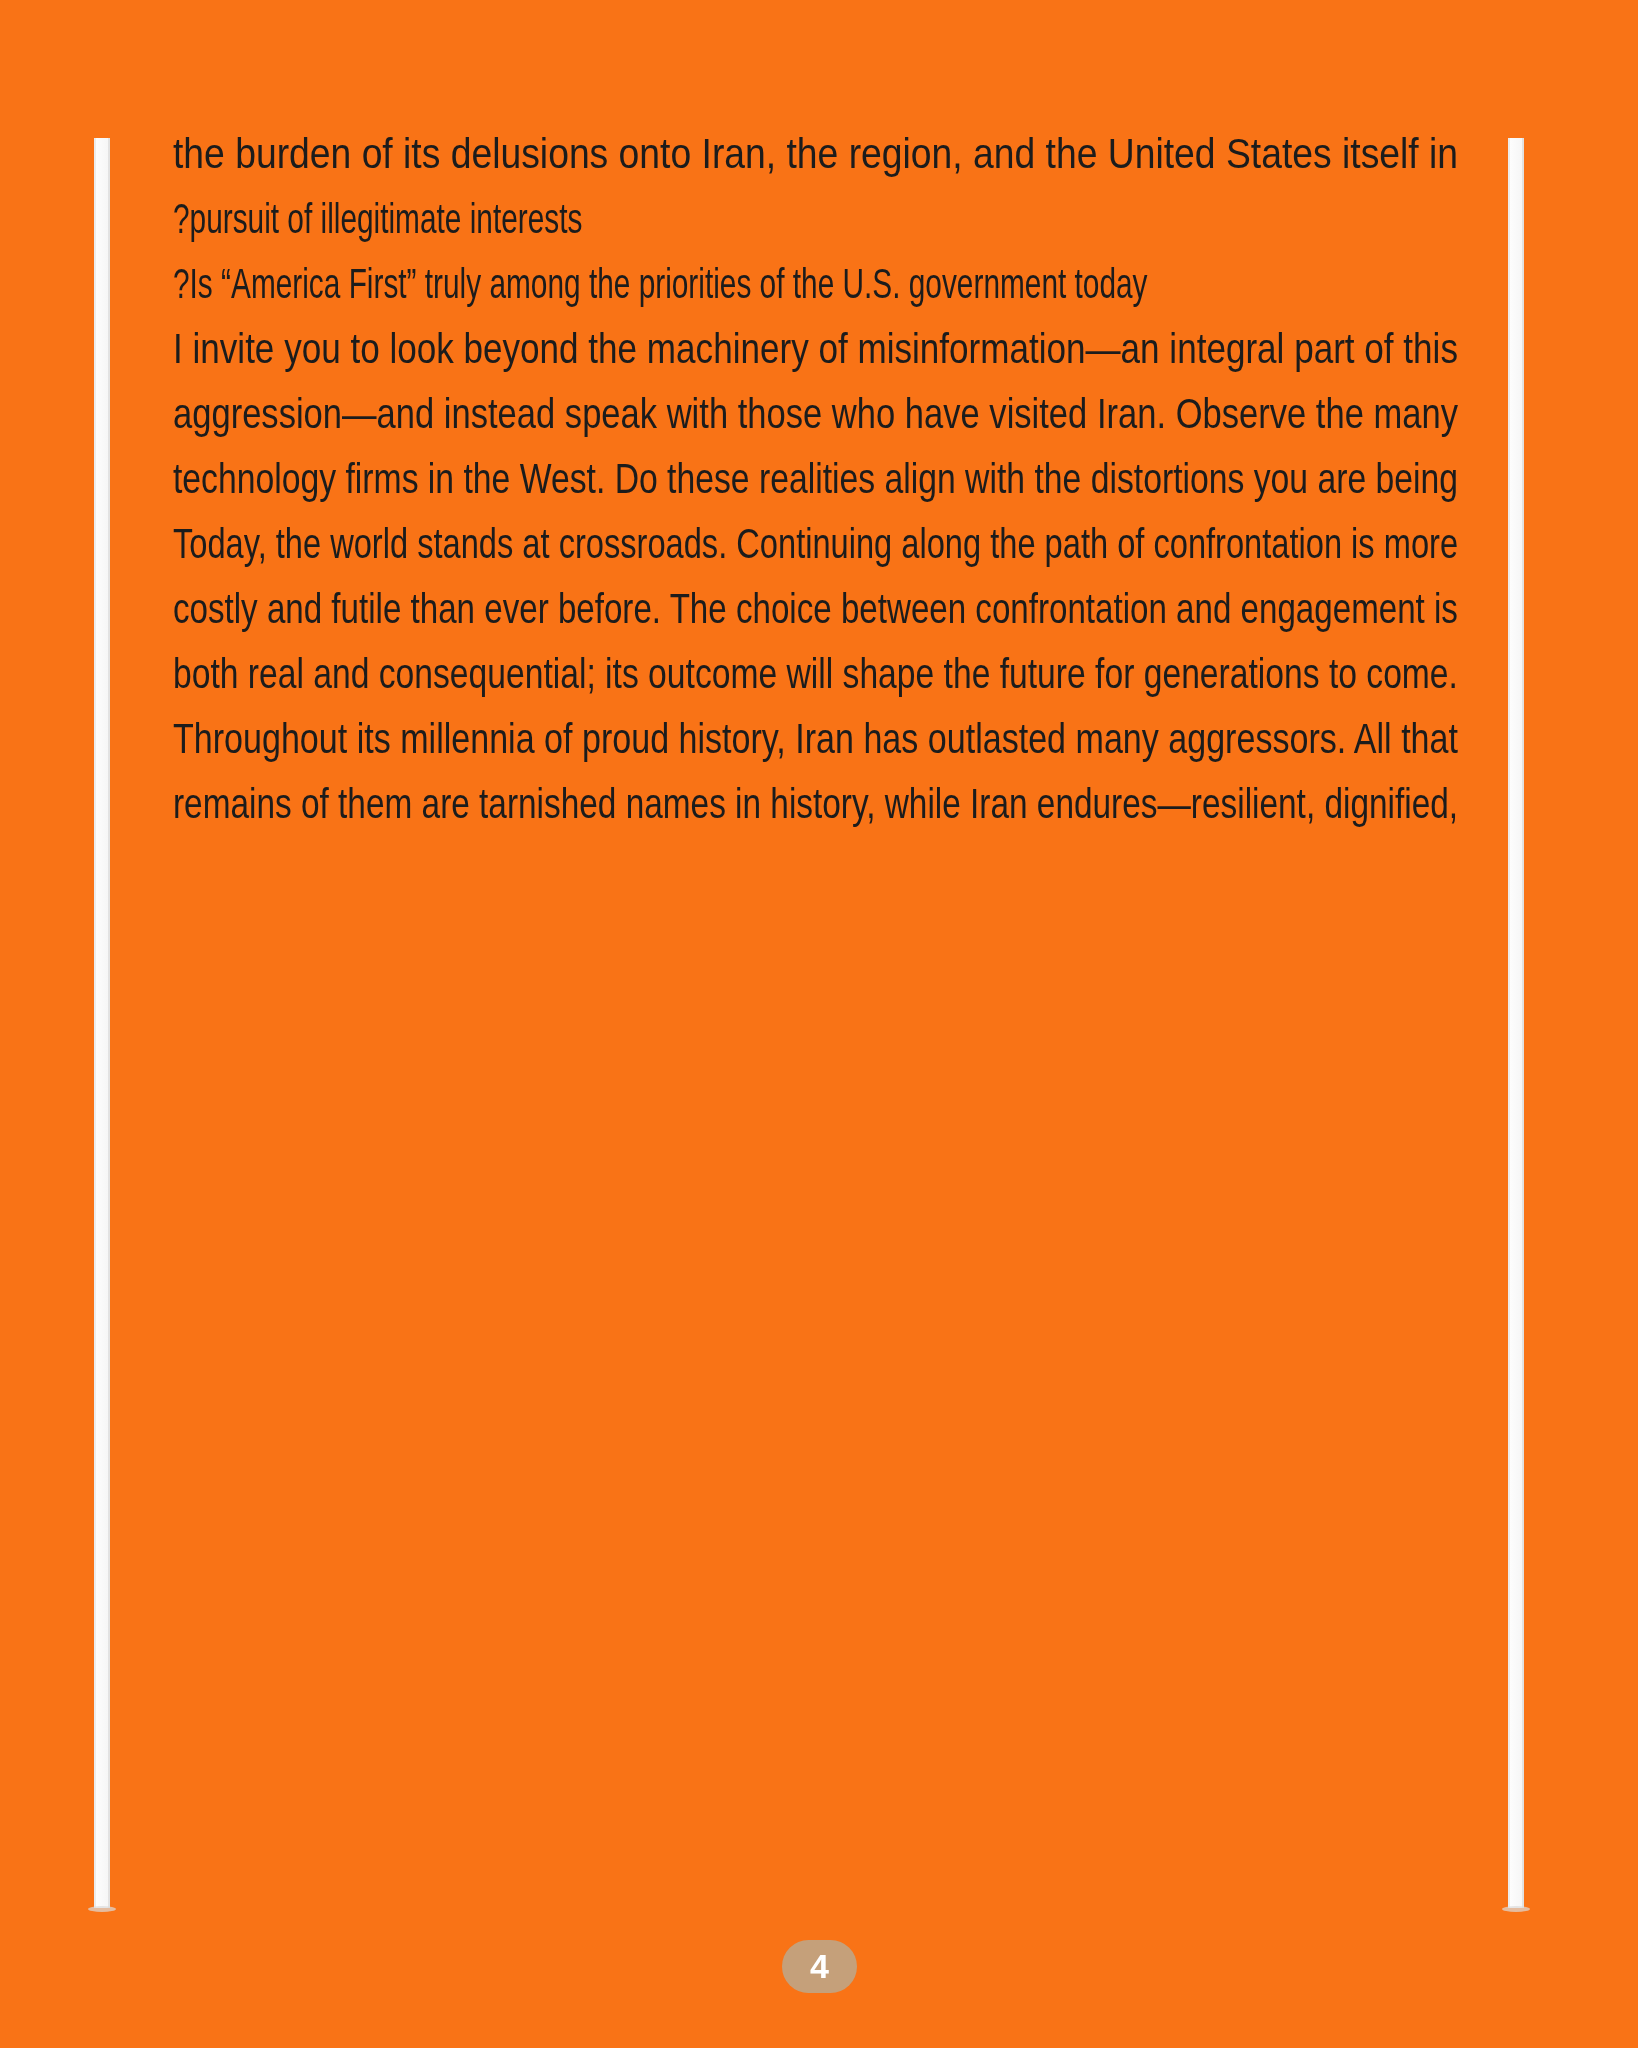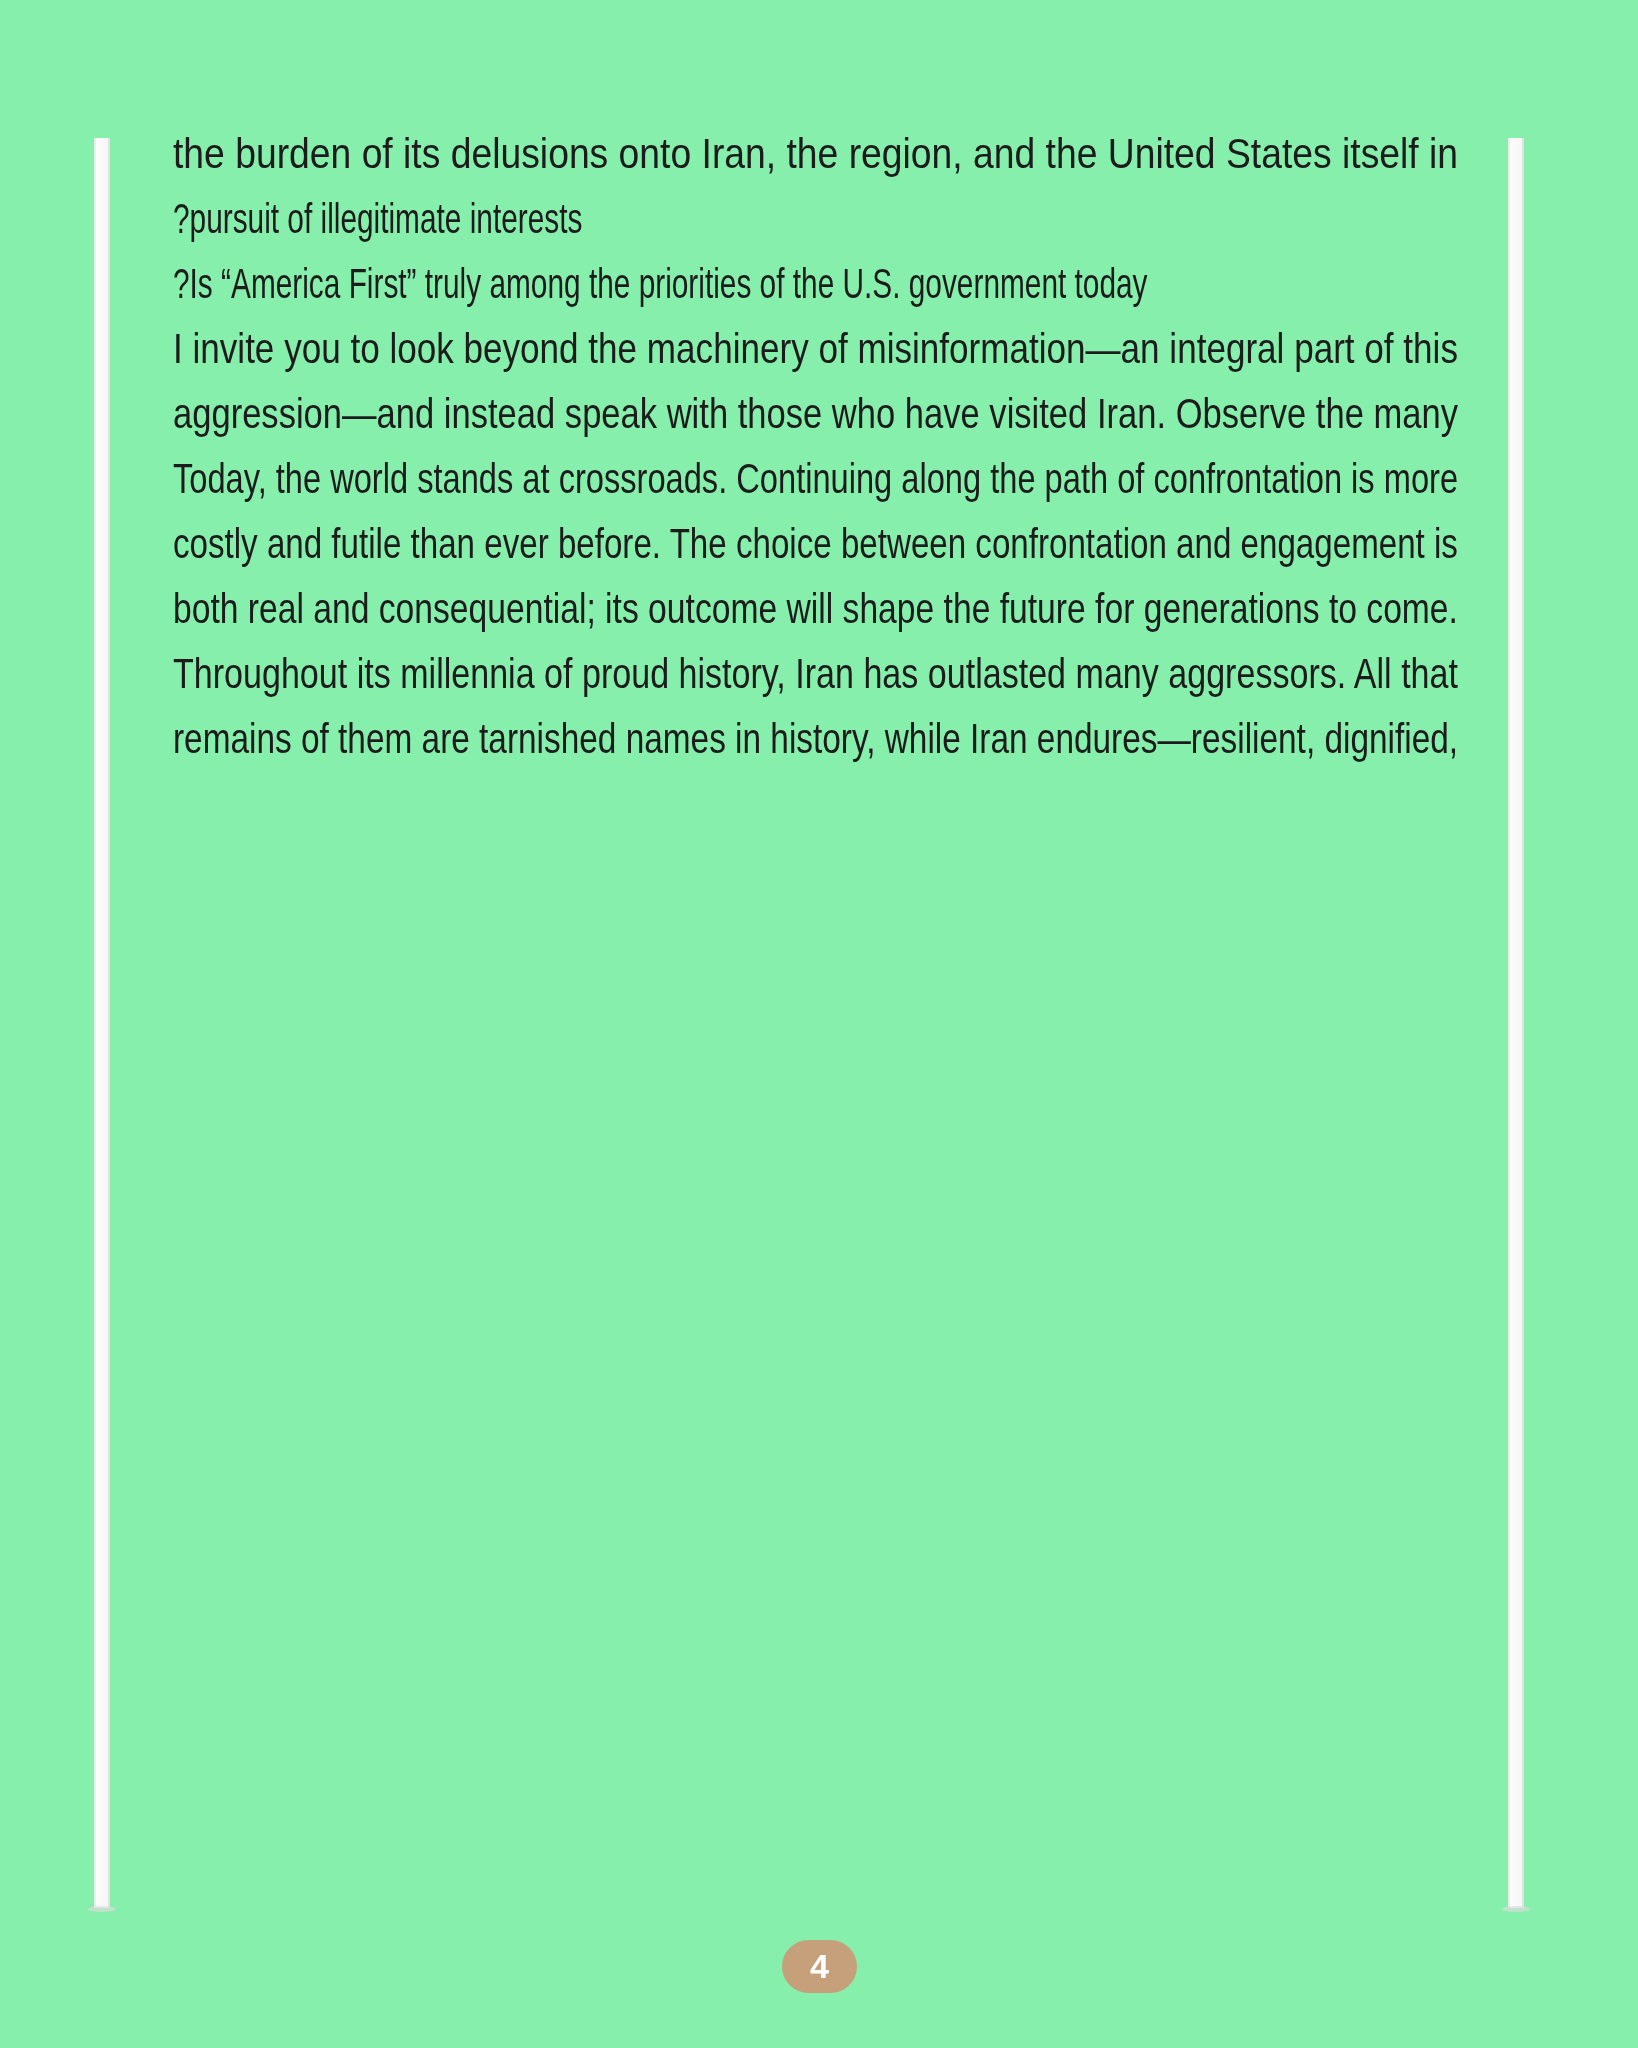--- a/index.html
+++ b/index.html
@@ -4,21 +4,21 @@
 <style>
   html, body {
     margin: 0;
     padding: 0;
     background: #ffffff;
   }
   .canvas {
     position: relative;
     width: 1638px;
     height: 2048px;
-    background: #86efac;
+    background: #f97316;
     overflow: hidden;
     font-family: "Liberation Sans", sans-serif;
   }
 
   
   .page-edge {
     position: absolute;
     top: 138px;
     height: 1770px;
     width: 12px;
@@ -96,20 +96,21 @@
       <div class="line left"><span class="ltext" style="transform: scaleX(0.71);">?pursuit of illegitimate interests</span></div>
 
       <div class="line left"><span class="ltext" style="transform: scaleX(0.71);">?Is “America First” truly among the priorities of the U.S. government today</span></div>
 
       <div class="line justify"><span class="ltext" style="transform: scaleX(0.8352);">I invite you to look beyond the machinery of misinformation—an integral part of this</span></div>
 
       <div class="line justify"><span class="ltext" style="transform: scaleX(0.8227);">aggression—and instead speak with those who have visited Iran. Observe the many</span></div>
 
 
 
+      <div class="line justify"><span class="ltext" style="transform: scaleX(0.8028);">technology firms in the West. Do these realities align with the distortions you are being</span></div>
 
 
       <div class="line justify"><span class="ltext" style="transform: scaleX(0.7767);">Today, the world stands at crossroads. Continuing along the path of confrontation is more</span></div>
 
       <div class="line justify"><span class="ltext" style="transform: scaleX(0.7888);">costly and futile than ever before. The choice between confrontation and engagement is</span></div>
 
       <div class="line justify"><span class="ltext" style="transform: scaleX(0.8011);">both real and consequential; its outcome will shape the future for generations to come.</span></div>
 
       <div class="line justify"><span class="ltext" style="transform: scaleX(0.811);">Throughout its millennia of proud history, Iran has outlasted many aggressors. All that</span></div>
 

